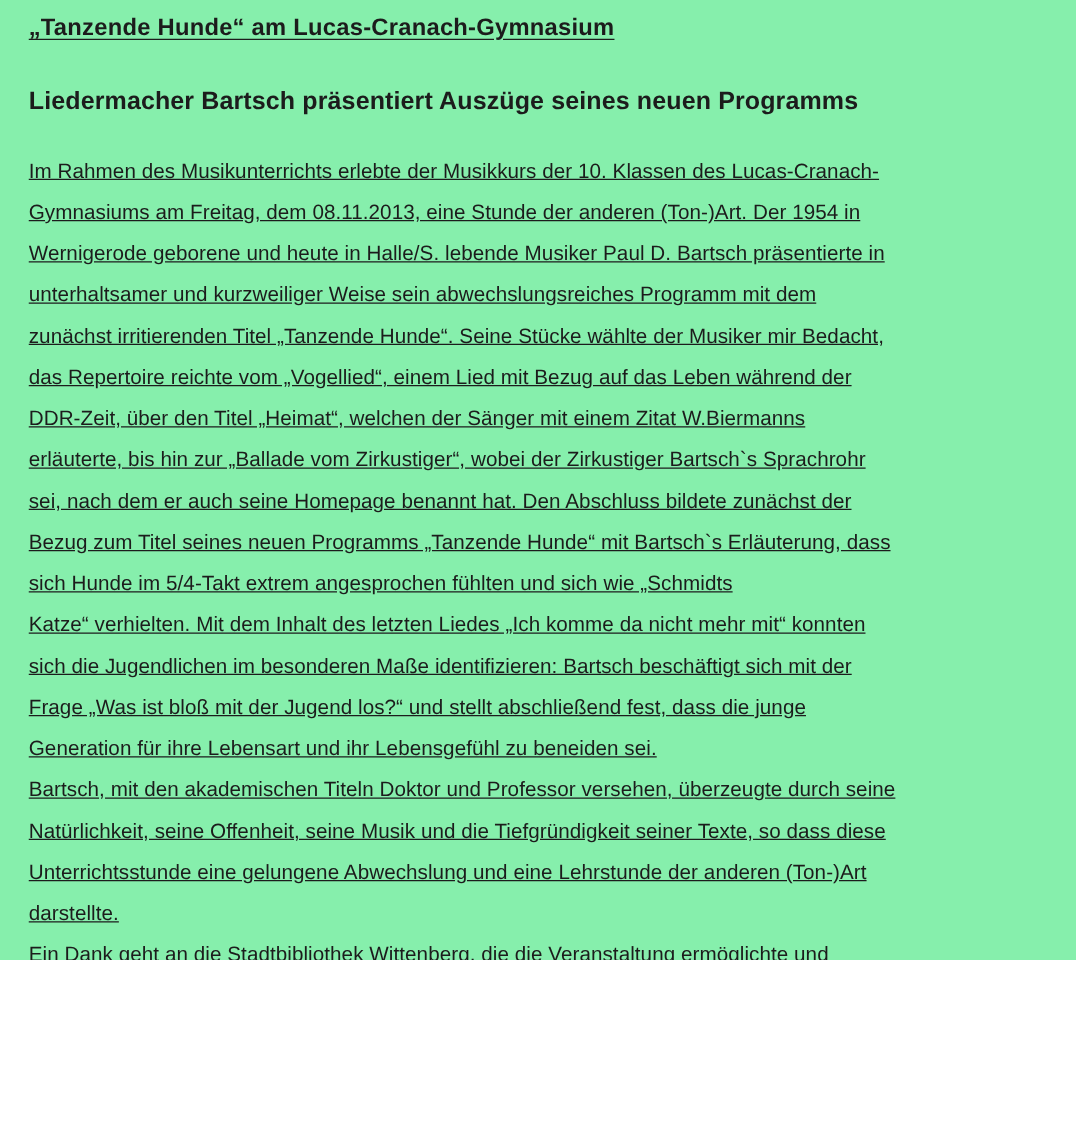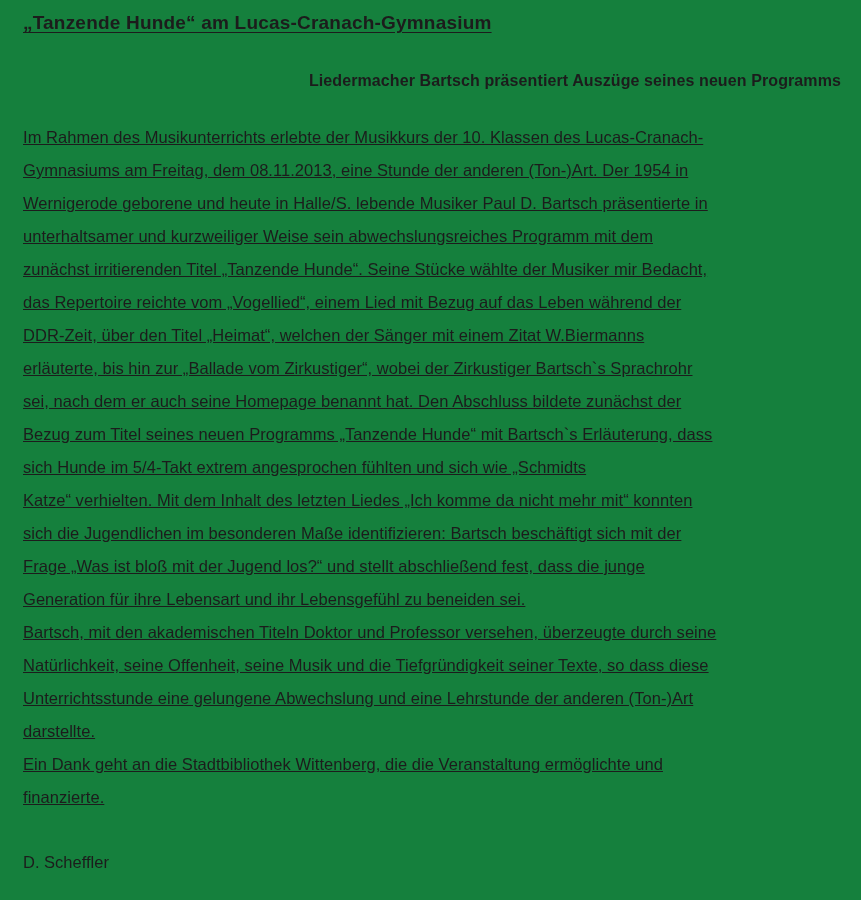--- a/index.html
+++ b/index.html
@@ -3,44 +3,43 @@
 <meta charset="utf-8">
 <style>
   html, body {
     margin: 0;
     padding: 0;
     background: #ffffff;
   }
   .page {
     position: relative;
     width: 861px;
-    height: 900px;
-    background: #15803d;
+    height: 768px;
+    background: #86efac;
     color: #1c1c1c;
     font-family: "Liberation Sans", "DejaVu Sans", sans-serif;
     box-sizing: border-box;
     padding: 11px 20px 0 23px;
     overflow: hidden;
   }
   .doc-title {
     font-size: 19px;
     font-weight: bold;
     text-decoration: underline;
     text-underline-offset: 3px;
     margin: 0;
     letter-spacing: 0.2px;
     line-height: 24px;
   }
   .doc-subtitle {
-    font-size: 16px;
+    font-size: 20px;
     font-weight: bold;
     margin: 36px 0 12px 0;
     letter-spacing: 0.1px;
     line-height: 20px;
-    text-align: right;
   }
   .doc-body {
     margin-top: 30px;
     font-size: 16.5px;
     line-height: 33px;
     white-space: pre-line;
     letter-spacing: 0.05px;
     text-decoration: underline;
   }
   .doc-signature {

